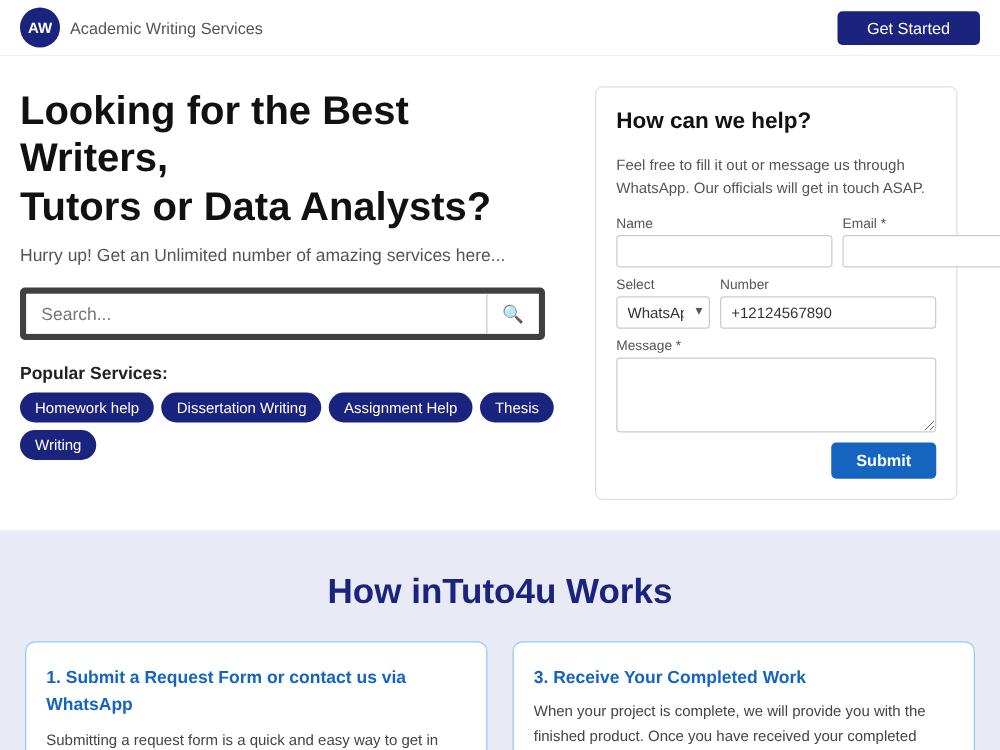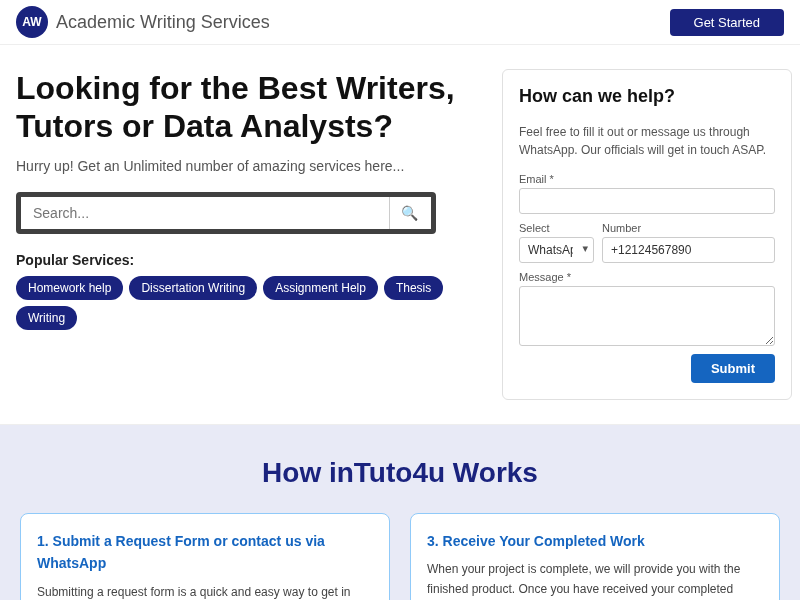--- a/index.html
+++ b/index.html
@@ -9,29 +9,29 @@
     .header {
       display: flex; align-items: center; justify-content: space-between;
       padding: 6px 16px; border-bottom: 1px solid #eee; background: #fff;
     }
     .header-logo { display: flex; align-items: center; gap: 8px; }
     .header-logo-circle {
       width: 32px; height: 32px; border-radius: 50%;
       background: #1a237e; display: flex; align-items: center; justify-content: center;
       color: #fff; font-size: 12px; font-weight: bold;
     }
-    .header-logo-text { font-size: 18px; color: #555; }
+    .header-logo-text { font-size: 13px; color: #555; }
     .header-btn {
       background: #1a237e; color: #fff; border: none; padding: 6px 24px;
       border-radius: 4px; cursor: pointer; font-size: 13px;
     }
 
     
     .hero-section {
-      display: flex; gap: 4px; background: #fff; padding: 24px 8px 24px 16px;
+      display: flex; gap: 4px; background: #fff; padding: 24px 34px 24px 16px;
       border-bottom: 1px solid #eee;
     }
     .hero-left { flex: 1; padding-right: 24px; }
     .hero-title { font-size: 32px; font-weight: bold; color: #111; line-height: 1.2; margin-bottom: 12px; }
     .hero-title span { color: #111; }
     .hero-subtitle { font-size: 14px; color: #555; margin-bottom: 18px; }
     .search-bar {
       display: flex; align-items: center; border: 5px solid #404040;
       border-radius: 4px; overflow: hidden; width: 100%; max-width: 420px; margin-bottom: 18px;
     }
@@ -130,20 +130,24 @@
       </div>
     </div>
   </div>
 
   <div class="hero-right">
     <div class="form-title">How can we help?</div>
     <div class="form-desc">Feel free to fill it out or message us through WhatsApp. Our officials will get in touch ASAP.</div>
 
     <div class="form-row">
       <div class="form-group">
+        <label>Name</label>
+        <input type="text" style="">
+      </div>
+      <div class="form-group">
         <label>Email *</label>
         <input type="email" style="">
       </div>
     </div>
 
     <div class="form-row">
       <div class="form-group">
         <label>Select</label>
         <div class="select-wrapper">
           <select>

